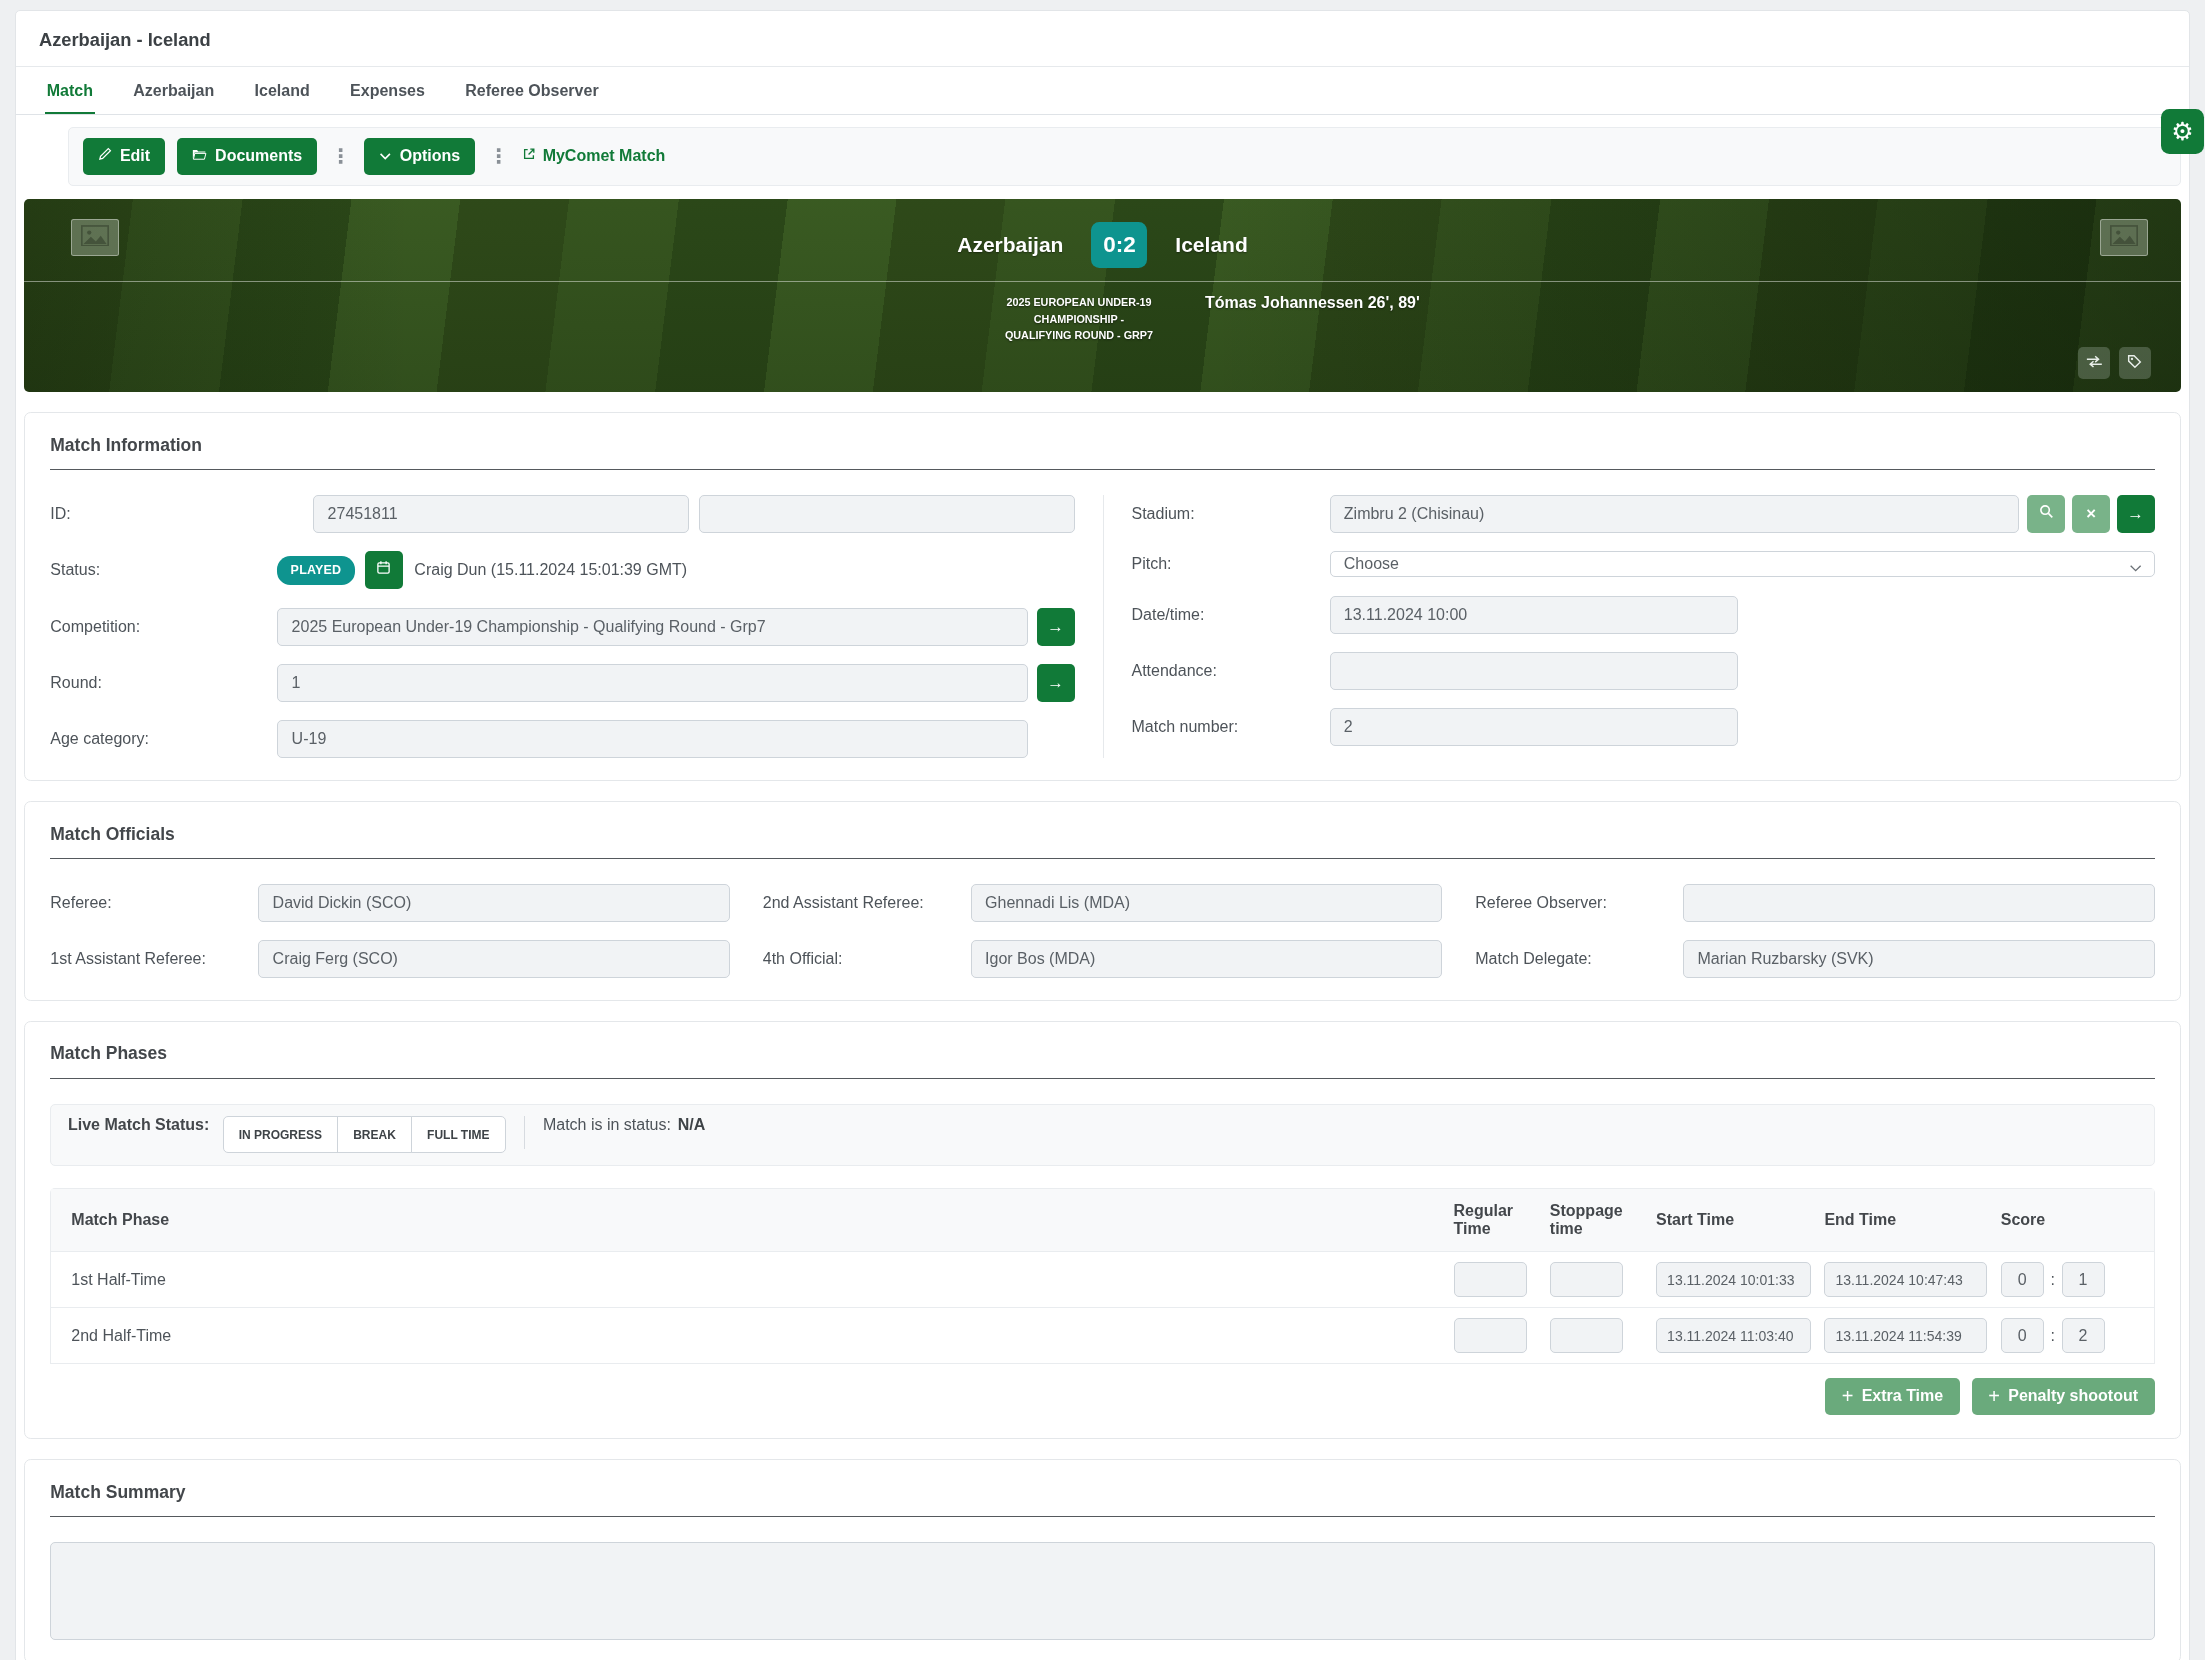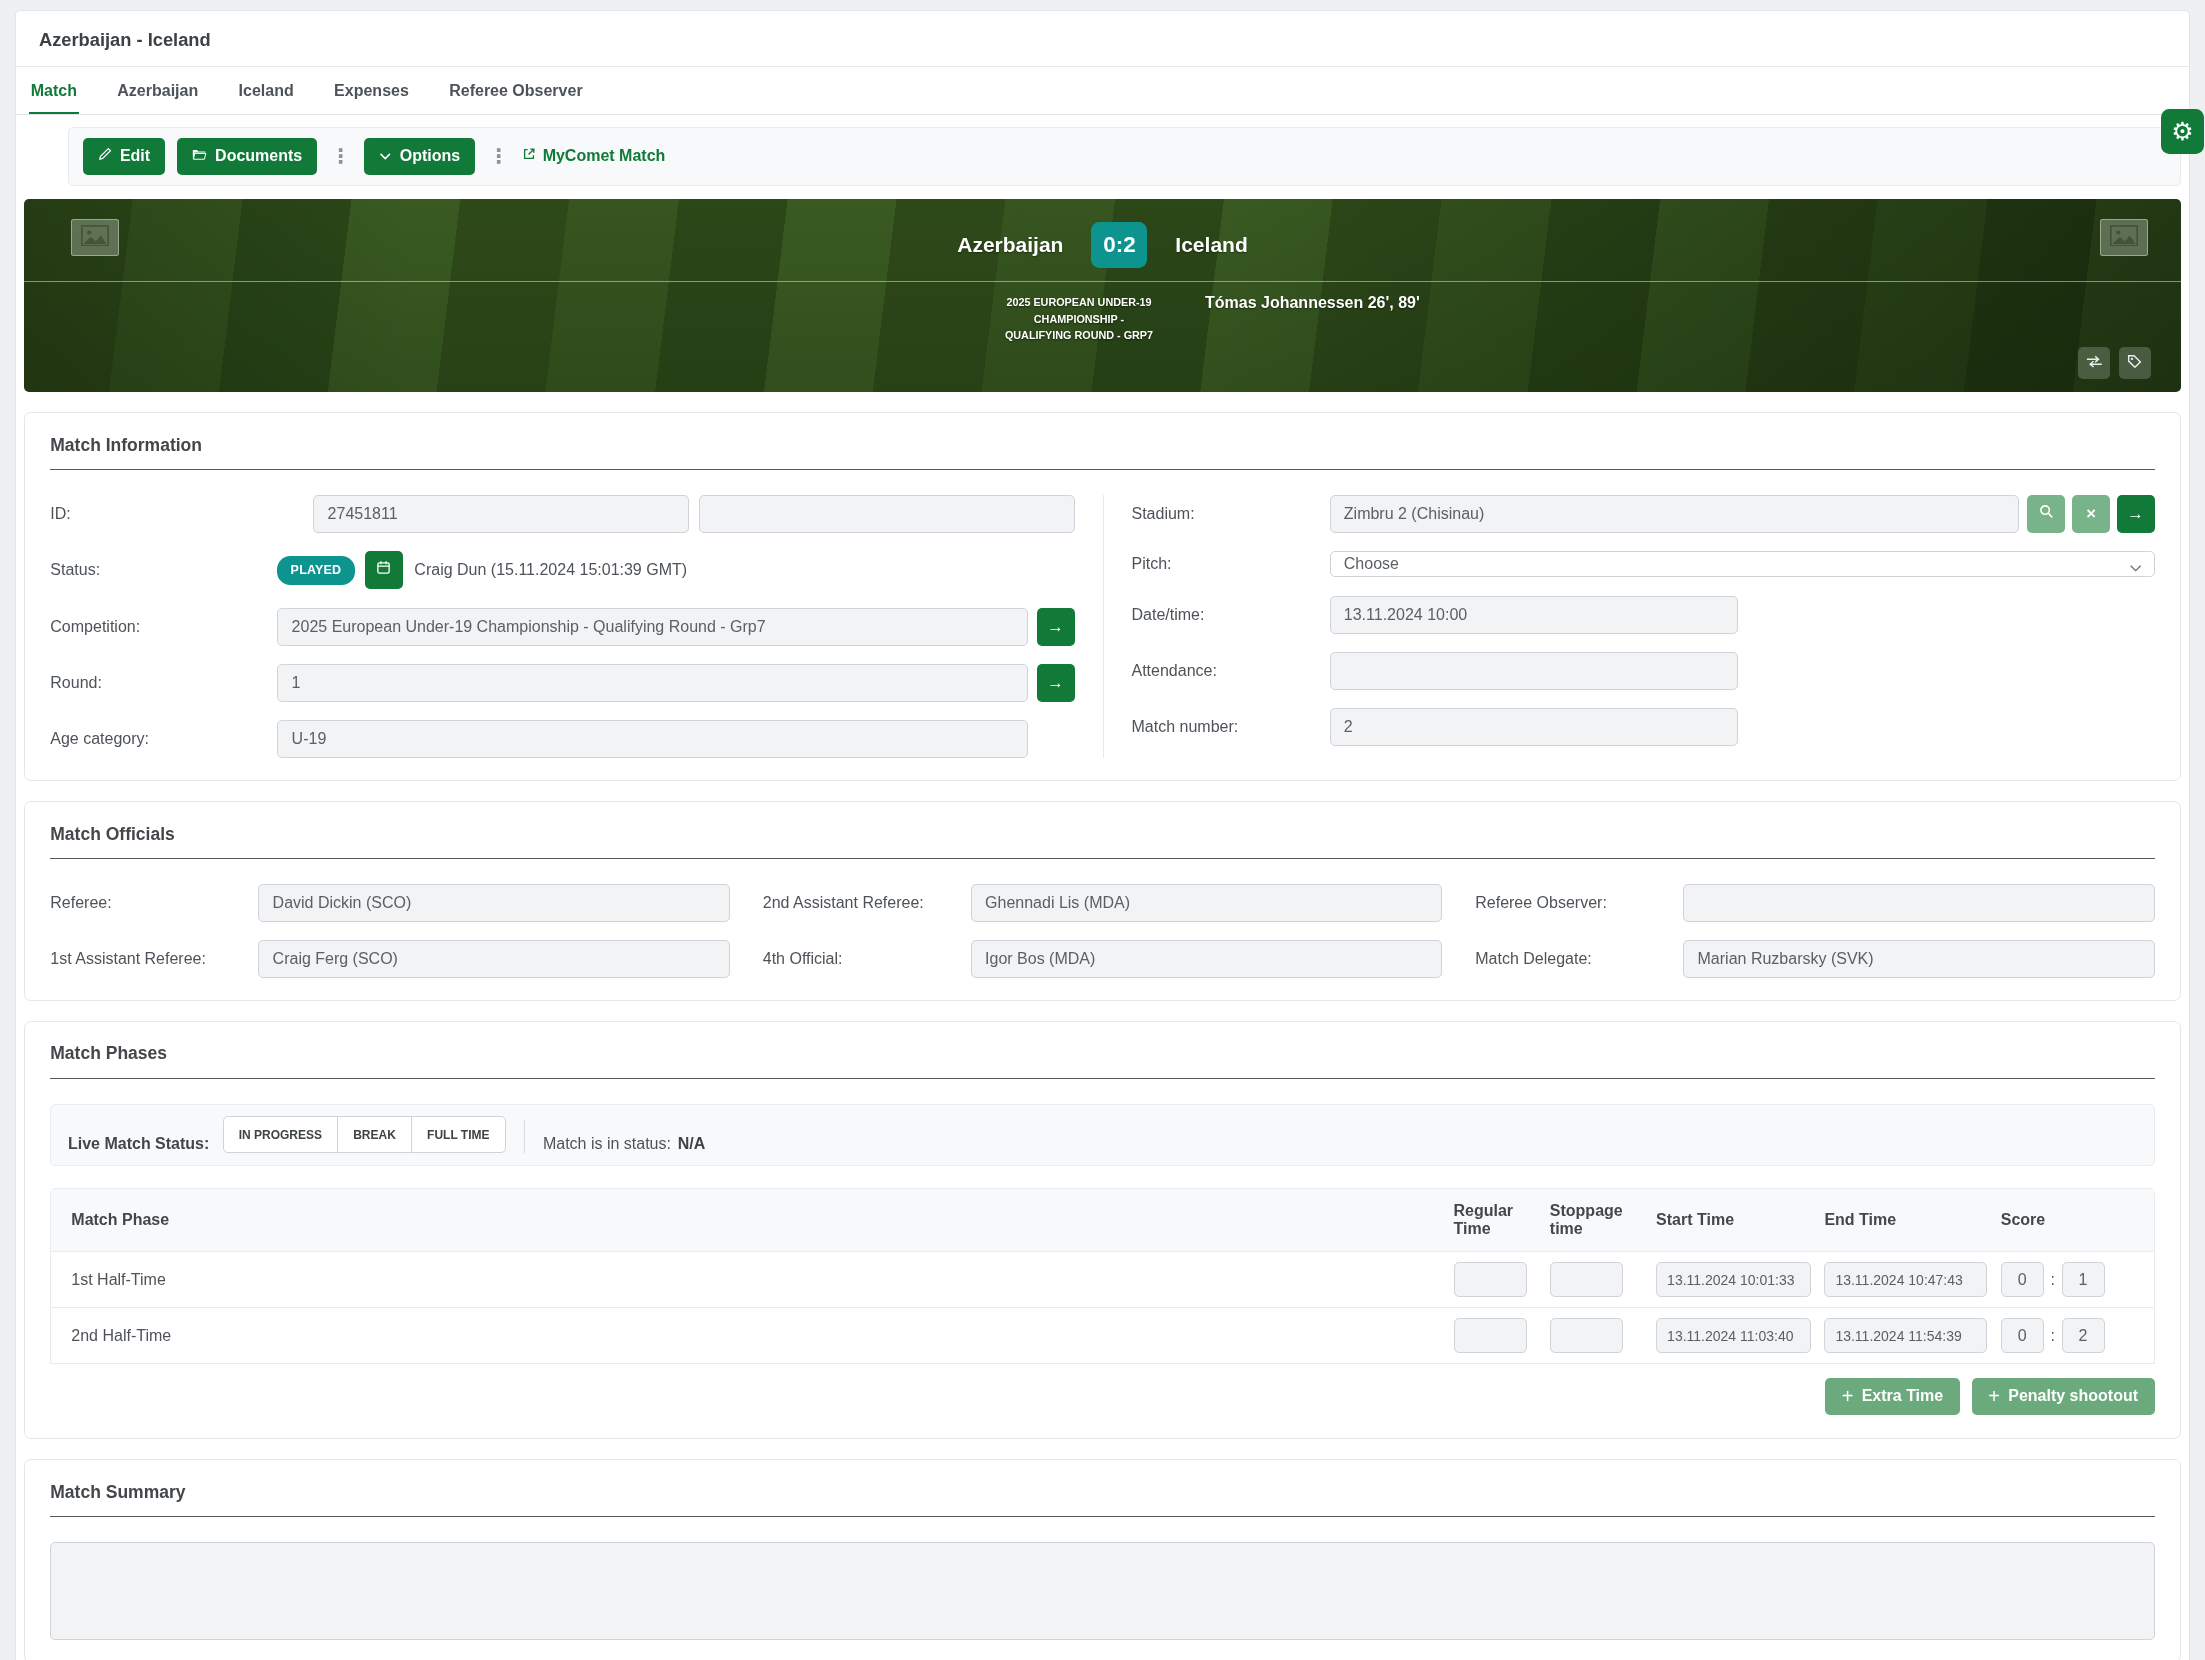--- a/index.html
+++ b/index.html
@@ -8,21 +8,21 @@
     font-family:"Liberation Sans","DejaVu Sans",sans-serif;
     background:#eef0f2; color:#4d5359; font-size:16px;
   }
   .page-card {
     position:relative; margin:10px 15px 0 15px; background:#fff;
     border:0.8px solid #e2e5e8; border-radius:5px; padding-bottom:28px;
   }
   
   .title-row { padding:18.3px 23px 15px 23px; border-bottom:0.8px solid #e6e9ec; }
   .page-title { font-size:18.3px; font-weight:700; color:#3c4145; }
-  .tabs { display:flex; gap:37px; padding:0 13px; border-bottom:0.8px solid #dfe3e7;align-items:flex-end; }
+  .tabs { display:flex; gap:37px; padding:0 29px; border-bottom:0.8px solid #dfe3e7;align-items:flex-end; }
   .tab { padding:15px 1.7px 11.7px 1.7px; font-size:16px; font-weight:700; color:#4d5359; cursor:pointer; border-bottom:2.5px solid transparent; }
   .tab.active { color:#117a38; border-bottom-color:#117a38; }
   
   .toolbar-wrap { padding:11.7px 8.3px 10px 8.3px;margin-left:44px; }
   .toolbar { display:flex; align-items:center; gap:11.7px; background:#f8f9fa; border:0.8px solid #e9ecef; border-radius:5px; padding:10px 13.3px; }
   .btn { display:inline-flex; align-items:center; gap:8.3px; background:#117a38; color:#fff; border:none; border-radius:5px; height:37px; padding:0 15px; font-size:16px; font-weight:700; cursor:pointer; font-family:inherit; }
   .btn svg { flex:none; }
   .dots { color:#8a9097; font-size:20px; font-weight:700; padding:0 1.7px; }
   .link-green { display:inline-flex; align-items:center; gap:6.7px; color:#117a38; font-size:16px; font-weight:700; cursor:pointer; }
   .gear-fab { position:absolute; right:-15px; top:98px; width:43px; height:45px; background:#117a38; border:none; border-radius:8.3px; color:#fff; font-size:25px; cursor:pointer; z-index:10; display:flex; align-items:center; justify-content:center; }
@@ -62,21 +62,21 @@
   .mi-col.right { border-left:0.8px solid #e6e9ec; padding-left:28px; }
   .mi-col.left .lbl { width:227px; }
   .mi-col.right .lbl { width:198px; }
   .badge { background:#0e948f; color:#fff; font-size:12.5px; font-weight:700; padding:7.5px 13.3px; border-radius:13.3px; letter-spacing:0.2px; }
   .select-box { position:relative; display:flex; align-items:center; height:26px; border:0.8px solid #ced4da; border-radius:5px; background:#fff; color:#5a6066; font-size:16px; padding:0 37px 0 13.3px; cursor:pointer; }
   .select-box svg { position:absolute; right:11.7px; }
   
   .off-grid { display:grid; grid-template-columns:1fr 1fr 1fr; column-gap:33px; }
   .off-grid .lbl { width:208px; }
   
-  .live-bar { display:flex; align-items:flex-end; background:#f8f9fa; border:0.8px solid #e9ecef; border-radius:5px; padding:11.7px 16.7px; margin-bottom:21.7px; }
+  .live-bar { display:flex; align-items:flex-start; background:#f8f9fa; border:0.8px solid #e9ecef; border-radius:5px; padding:11.7px 16.7px; margin-bottom:21.7px; }
   .live-lbl { font-weight:700; color:#43474b; margin-right:13.3px; }
   .seg-btn { height:37px; padding:0 15px; background:#fff; border:0.8px solid #ced4da; color:#3e4347; font-weight:700; font-size:12px; cursor:pointer; margin-left:-0.8px; font-family:inherit; }
   .seg-btn.first { border-radius:5px 0 0 5px; margin-left:0; }
   .seg-btn.last { border-radius:0 5px 5px 0; }
   .live-divider { width:0.8px; height:33px; background:#d7dbe0; margin:0 18.3px; }
   .status-strong { font-weight:700; color:#3e4347; margin-left:6.7px; }
   .ph-table { border:0.8px solid #e9ecef; border-radius:5px 5px 0 0; border-bottom:none; }
   .ph-row { display:grid; grid-template-columns:1fr 83px 93px 155px 163px 133px; column-gap:13.3px; align-items:center; padding:10px 20px; border-bottom:0.8px solid #e9ecef; }
   .ph-row.head { background:#f8f9fa; font-weight:700; color:#43474b; padding:13.3px 20px; }
   .ph-row .inp.sm { width:73px; height:35px; }

